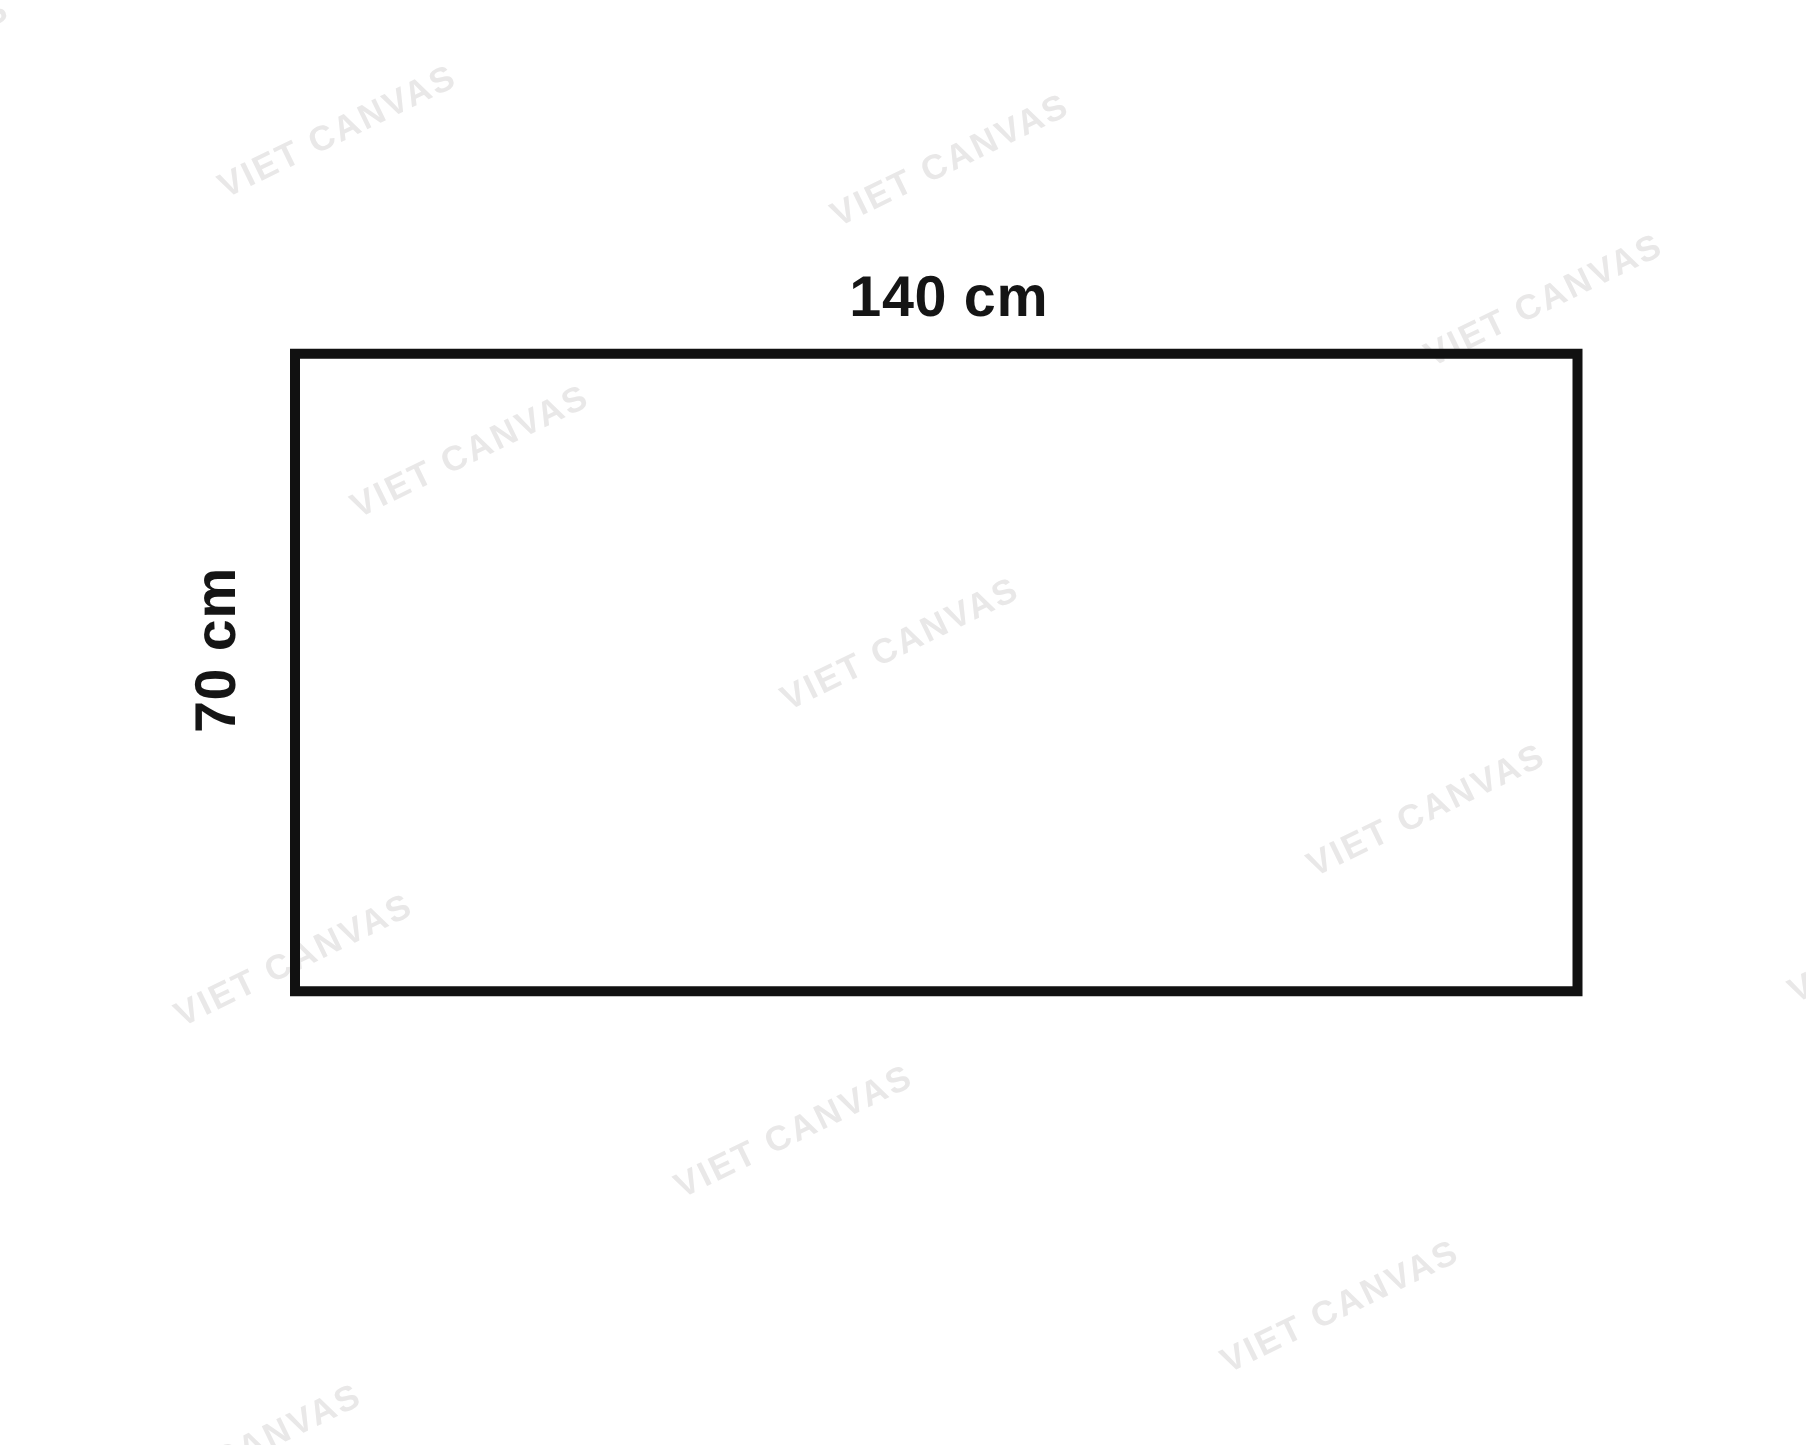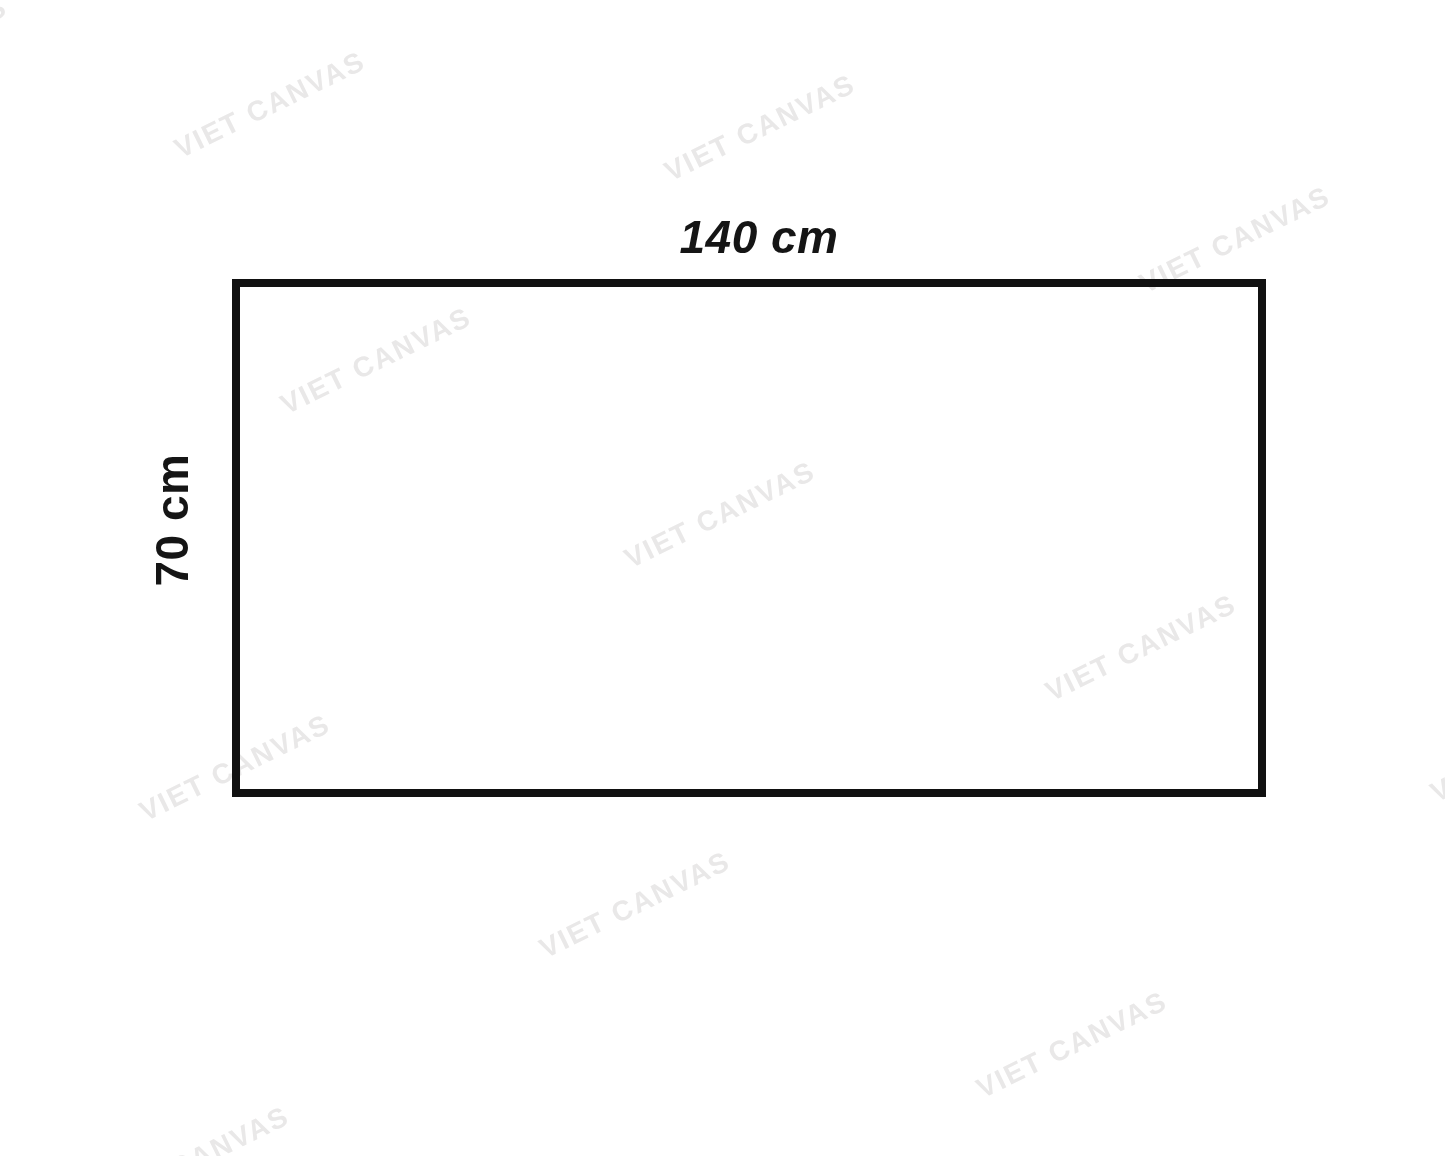--- a/index.html
+++ b/index.html
@@ -72,15 +72,15 @@
       <div class="wm" style="left: 376px; top: 361px; color: rgb(233, 232, 232); transform: translate(-50%, -50%) rotate(-26deg);">VIET CANVAS</div>
       <div class="wm" style="left: 720px; top: 515px; color: rgb(233, 232, 232); transform: translate(-50%, -50%) rotate(-26deg);">VIET CANVAS</div>
       <div class="wm" style="left: 1141px; top: 648px; color: rgb(233, 232, 232); transform: translate(-50%, -50%) rotate(-26deg);">VIET CANVAS</div>
       <div class="wm" style="left: 1526px; top: 749px; color: rgb(233, 232, 232); transform: translate(-50%, -50%) rotate(-26deg);">VIET CANVAS</div>
       <div class="wm" style="left: 235px; top: 768px; color: rgb(233, 232, 232); transform: translate(-50%, -50%) rotate(-26deg);">VIET CANVAS</div>
       <div class="wm" style="left: 635px; top: 905px; color: rgb(233, 232, 232); transform: translate(-50%, -50%) rotate(-26deg);">VIET CANVAS</div>
       <div class="wm" style="left: 1072px; top: 1045px; color: rgb(233, 232, 232); transform: translate(-50%, -50%) rotate(-26deg);">VIET CANVAS</div>
       <div class="wm" style="left: 194px; top: 1160px; color: rgb(233, 232, 232); transform: translate(-50%, -50%) rotate(-26deg);">VIET CANVAS</div>
     </div>
   <div class="rect" id="canvas-rect" style="border-color: rgb(17, 17, 17);"></div>
-  <div class="dim dim-w" style="color: rgb(21, 21, 21); font-style: italic;">140 cm</div>
+  <div class="dim dim-w" style="color: rgb(21, 21, 21);">140 cm</div>
   <div class="dim dim-h" style="color: rgb(21, 21, 21);">70 cm</div>
 </div>
 
 </body></html>

